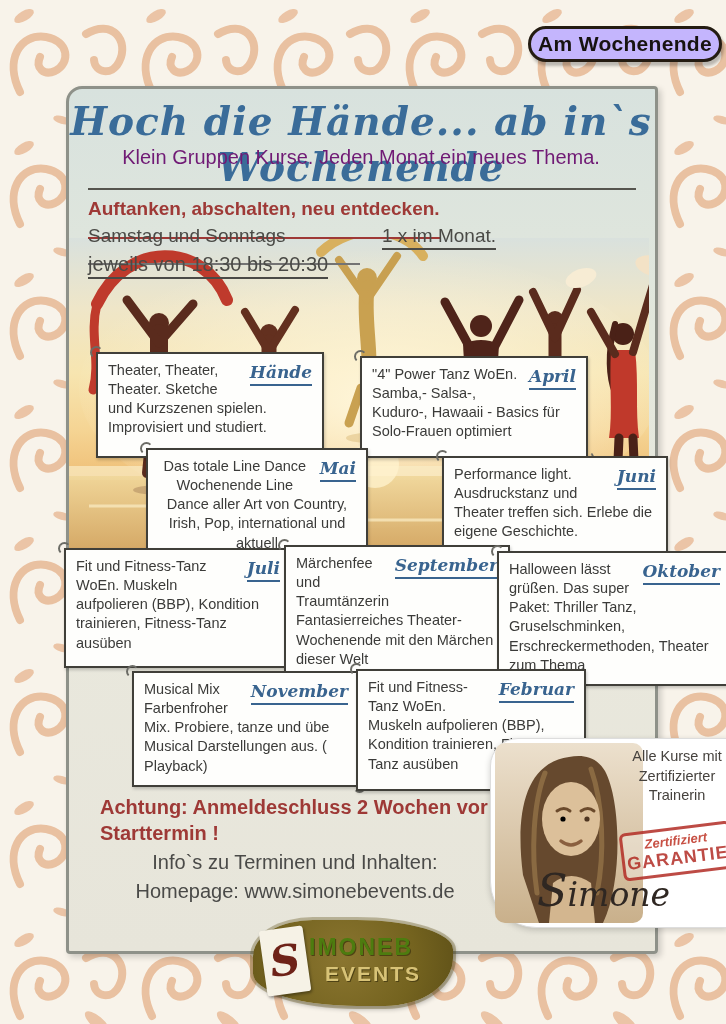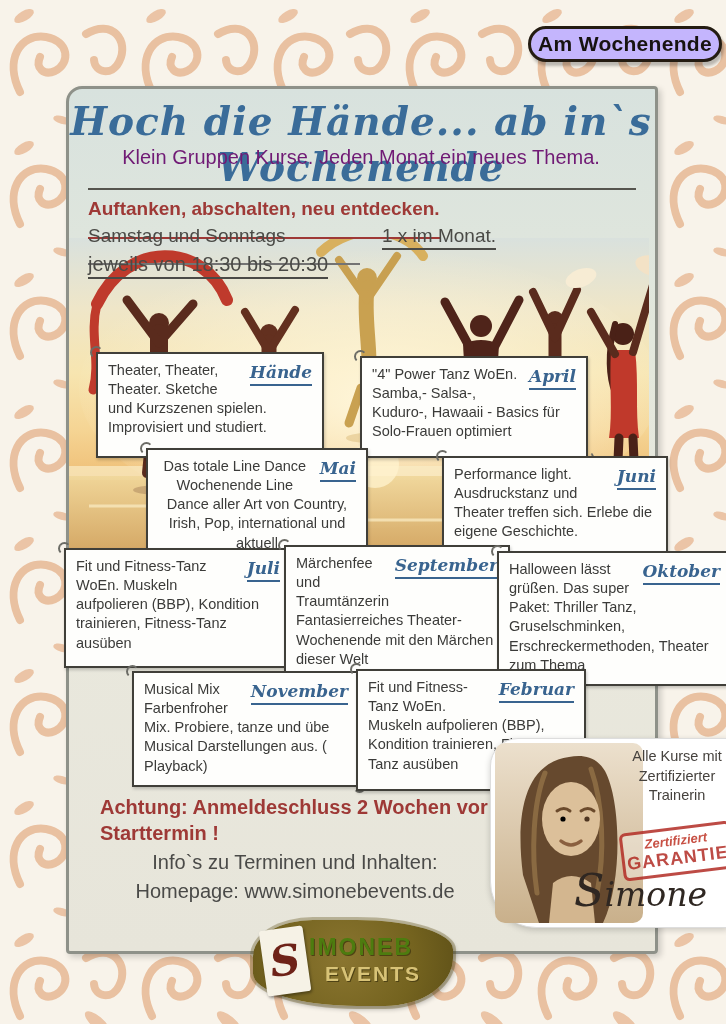--- a/index.html
+++ b/index.html
@@ -95,21 +95,21 @@
     font-size:14.5px;color:#46423e;line-height:1.35;
   }
   .stamp{
     position:absolute;left:130px;top:88px;width:102px;padding:3px 2px;
     border:3px solid #b5332c;border-radius:6px;transform:rotate(-7deg);
     text-align:center;opacity:.88;background:rgba(255,255,255,.4);
   }
   .stamp .s1{display:block;font-style:italic;font-weight:bold;font-size:13px;color:#c0392b;}
   .stamp .s2{display:block;font-weight:bold;font-size:18px;letter-spacing:1px;color:#b5332c;}
   .signature{
-    position:absolute;left:46px;top:126px;width:170px;text-align:right;
+    position:absolute;left:46px;top:126px;width:170px;text-align:left;
     font-family:"DejaVu Serif",serif;font-style:italic;font-size:33px;color:#2f2722;
   }
   .signature::first-letter{font-size:1.35em;}
   
   .logo{position:absolute;left:253px;top:920px;width:200px;height:86px;z-index:7;}
   .logo-blob{
     position:absolute;left:0;top:0;right:0;bottom:0;
     background:radial-gradient(circle at 45% 45%,#8a7530 0%,#74631f 60%,#5f5118 100%);
     border-radius:30% 48% 34% 52% / 42% 34% 56% 38%;
     box-shadow:0 0 0 3px rgba(95,81,24,.35), 2px 3px 5px rgba(0,0,0,.3);

